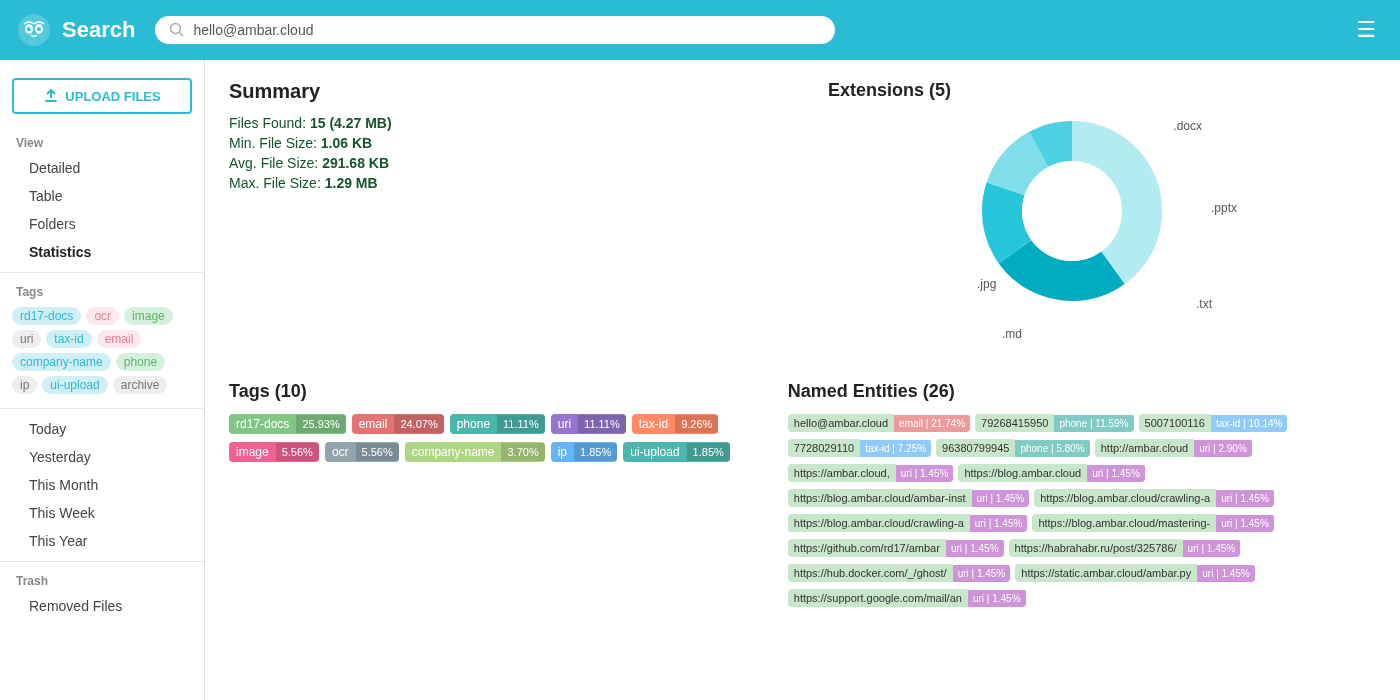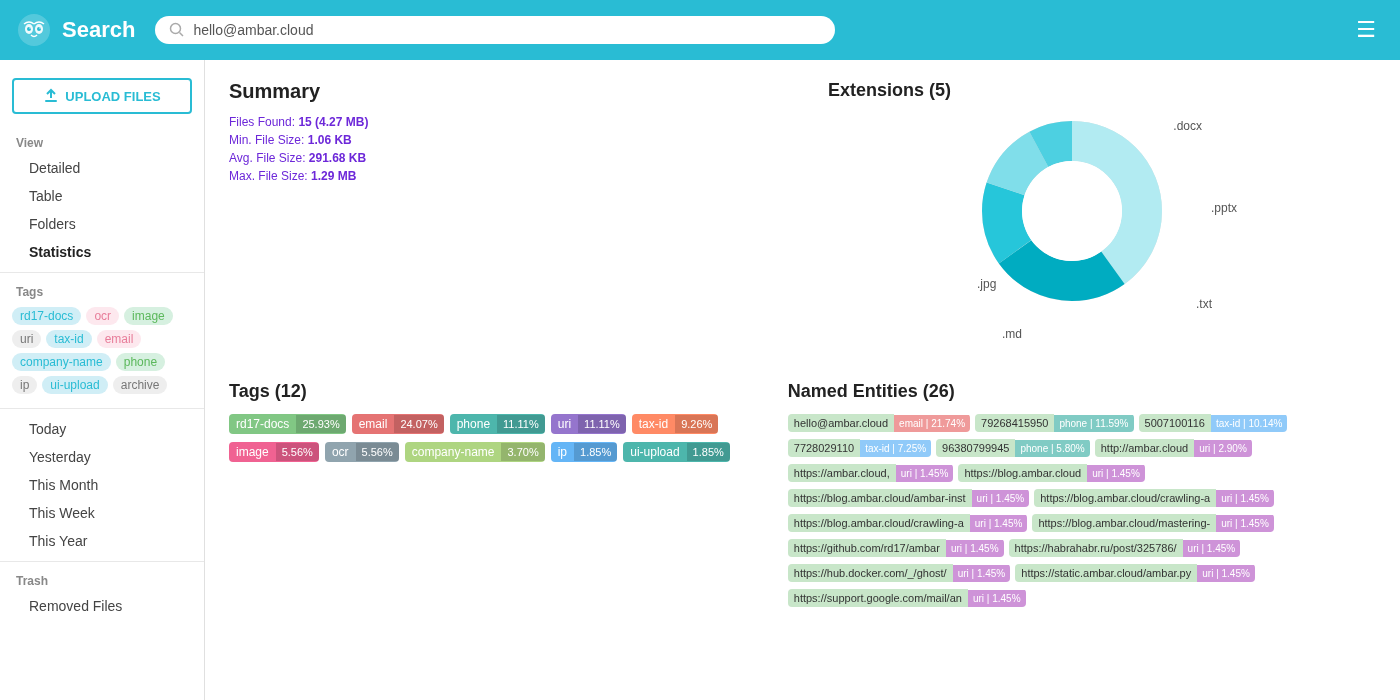--- a/index.html
+++ b/index.html
@@ -145,21 +145,21 @@
       gap: 51px;
       margin-bottom: 30px;
     }
     .summary-section { flex: 1; }
     .summary-title {
       font-size: 20px;
       font-weight: bold;
       color: #222;
       margin-bottom: 12px;
     }
-    .summary-line { margin-bottom: 4px; color: #6d28d9; font-size: 12px; }
+    .summary-line { margin-bottom: 4px; color: #14532d; font-size: 14px; }
     .summary-bold { font-weight: bold; }
 
     
     .extensions-section { flex: 1; }
     .extensions-title {
       font-size: 18px;
       font-weight: bold;
       color: #222;
       margin-bottom: 10px;
     }
@@ -388,21 +388,21 @@
               <circle cx="100" cy="100" r="50" fill="white"></circle>
             </svg>
           </div>
         </div>
 
       </div>
 
       <div class="bottom-row">
 
         <div class="tags-section">
-          <div class="tags-section-title">Tags (12)</div>
+          <div class="tags-section-title">Tags (10)</div>
           <div class="tags-list">
             <div class="tag-item" style="background:#81c784;">
               <span class="tag-name">rd17-docs</span>
               <span class="tag-percent">25.93%</span>
             </div>
             <div class="tag-item" style="background:#e57373;">
               <span class="tag-name">email</span>
               <span class="tag-percent">24.07%</span>
             </div>
             <div class="tag-item" style="background:#4db6ac;">

